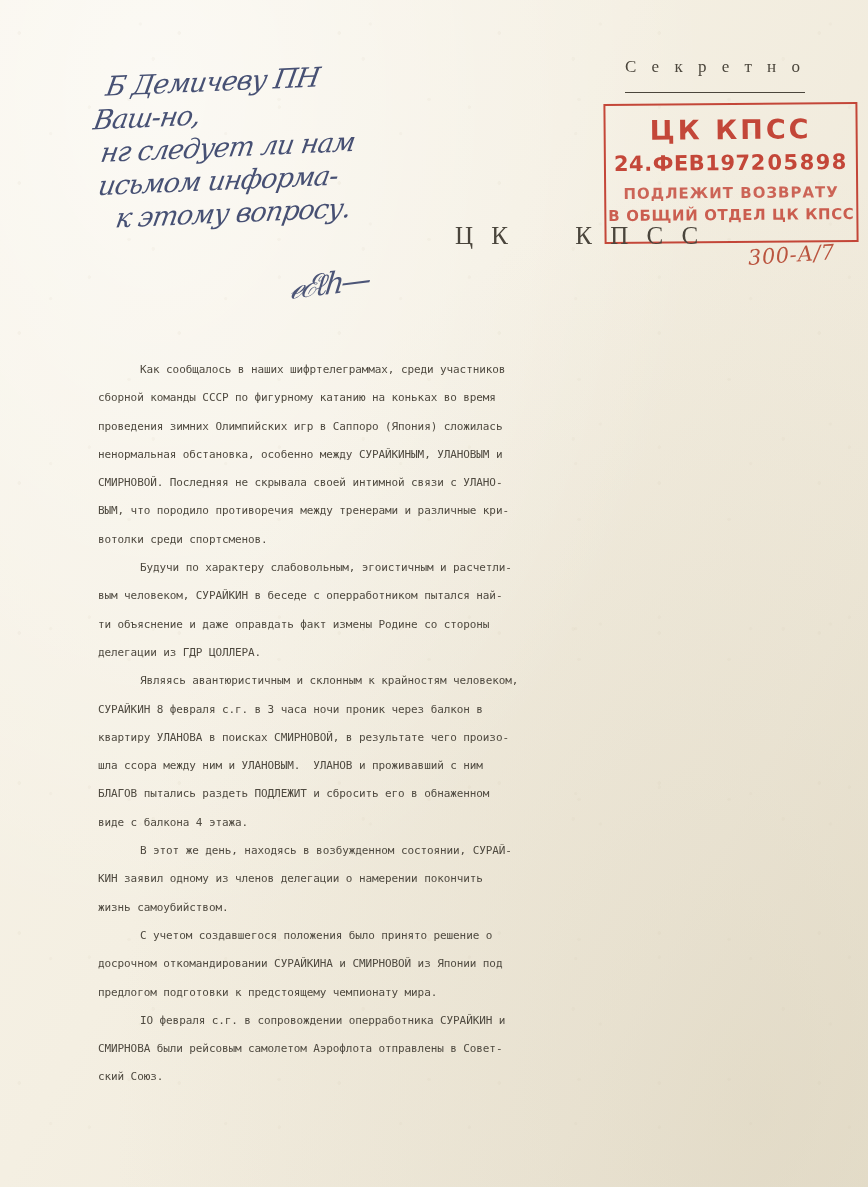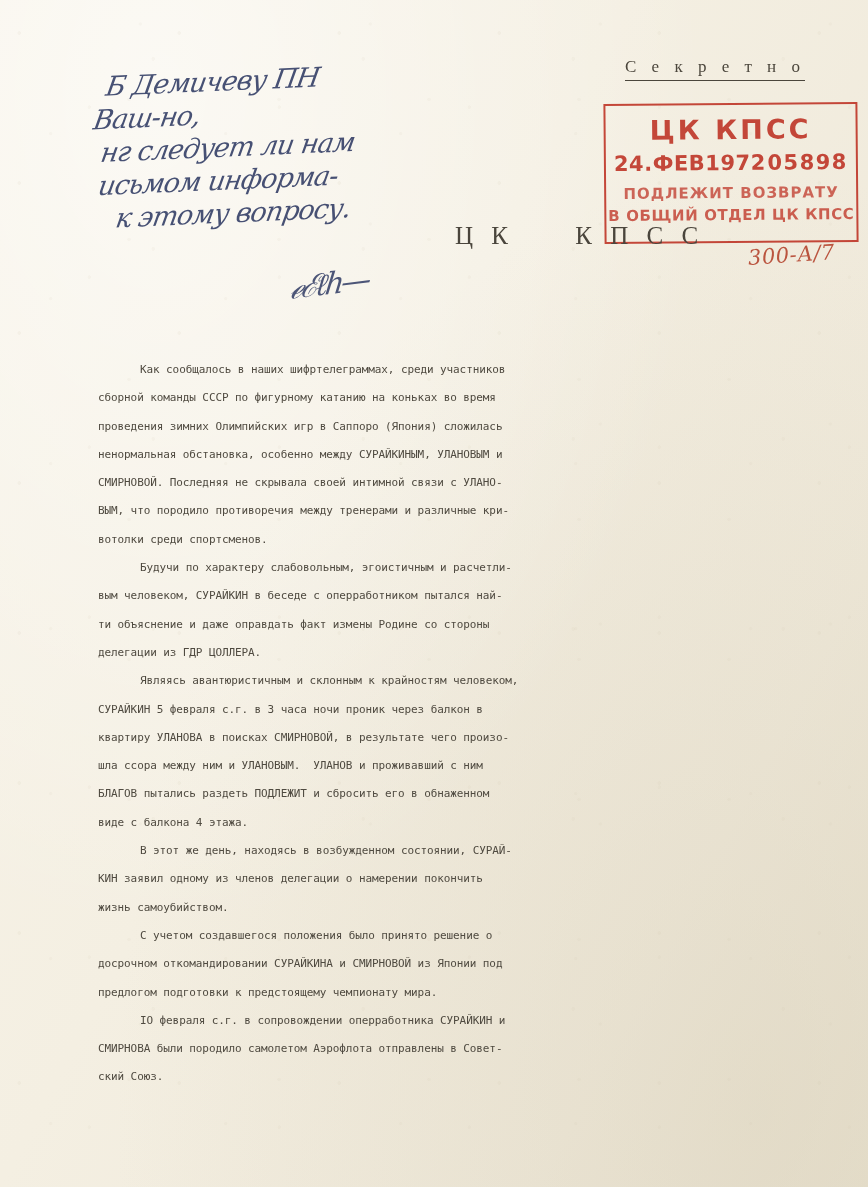--- a/index.html
+++ b/index.html
@@ -38,21 +38,21 @@
   
   .secret {
     position: absolute;
     left: 625px;
     top: 57px;
     font-family: "Liberation Serif", serif;
     font-size: 17px;
     letter-spacing: 5.5px;
     color: #4b463c;
     border-bottom: 1.6px solid #4b463c;
-    padding-bottom: 3px;
+    padding-bottom: 15px;
     white-space: nowrap;
   }
 
   
   .stamp {
     position: absolute;
     left: 604px;
     top: 103px;
     width: 250px;
     height: 136px;
@@ -227,35 +227,35 @@
       <div class="line">вотолки среди спортсменов.</div>
     </div>
     <div class="para">
       <div class="line indent">Будучи по характеру слабовольным, эгоистичным и расчетли-</div>
       <div class="line">вым человеком, СУРАЙКИН в беседе с оперработником пытался най-</div>
       <div class="line">ти объяснение и даже оправдать факт измены Родине со стороны</div>
       <div class="line">делегации из ГДР ЦОЛЛЕРА.</div>
     </div>
     <div class="para">
       <div class="line indent">Являясь авантюристичным и склонным к крайностям человеком,</div>
-      <div class="line">СУРАЙКИН 5 февраля с.г. в 3 часа ночи проник через балкон в</div>
+      <div class="line">СУРАЙКИН 8 февраля с.г. в 3 часа ночи проник через балкон в</div>
       <div class="line">квартиру УЛАНОВА в поисках СМИРНОВОЙ, в результате чего произо-</div>
       <div class="line">шла ссора между ним и УЛАНОВЫМ.  УЛАНОВ и проживавший с ним</div>
       <div class="line">БЛАГОВ пытались раздеть ПОДЛЕЖИТ и сбросить его в обнаженном</div>
       <div class="line">виде с балкона 4 этажа.</div>
     </div>
     <div class="para">
       <div class="line indent">В этот же день, находясь в возбужденном состоянии, СУРАЙ-</div>
       <div class="line">КИН заявил одному из членов делегации о намерении покончить</div>
       <div class="line">жизнь самоубийством.</div>
     </div>
     <div class="para">
       <div class="line indent">С учетом создавшегося положения было принято решение о</div>
       <div class="line">досрочном откомандировании СУРАЙКИНА и СМИРНОВОЙ из Японии под</div>
       <div class="line">предлогом подготовки к предстоящему чемпионату мира.</div>
     </div>
     <div class="para">
       <div class="line indent">IO февраля с.г. в сопровождении оперработника СУРАЙКИН и</div>
-      <div class="line">СМИРНОВА были породило самолетом Аэрофлота отправлены в Совет-</div>
+      <div class="line">СМИРНОВА были рейсовым самолетом Аэрофлота отправлены в Совет-</div>
       <div class="line">ский Союз.</div>
     </div>
   </div>
 </div>
 
 </body></html>

